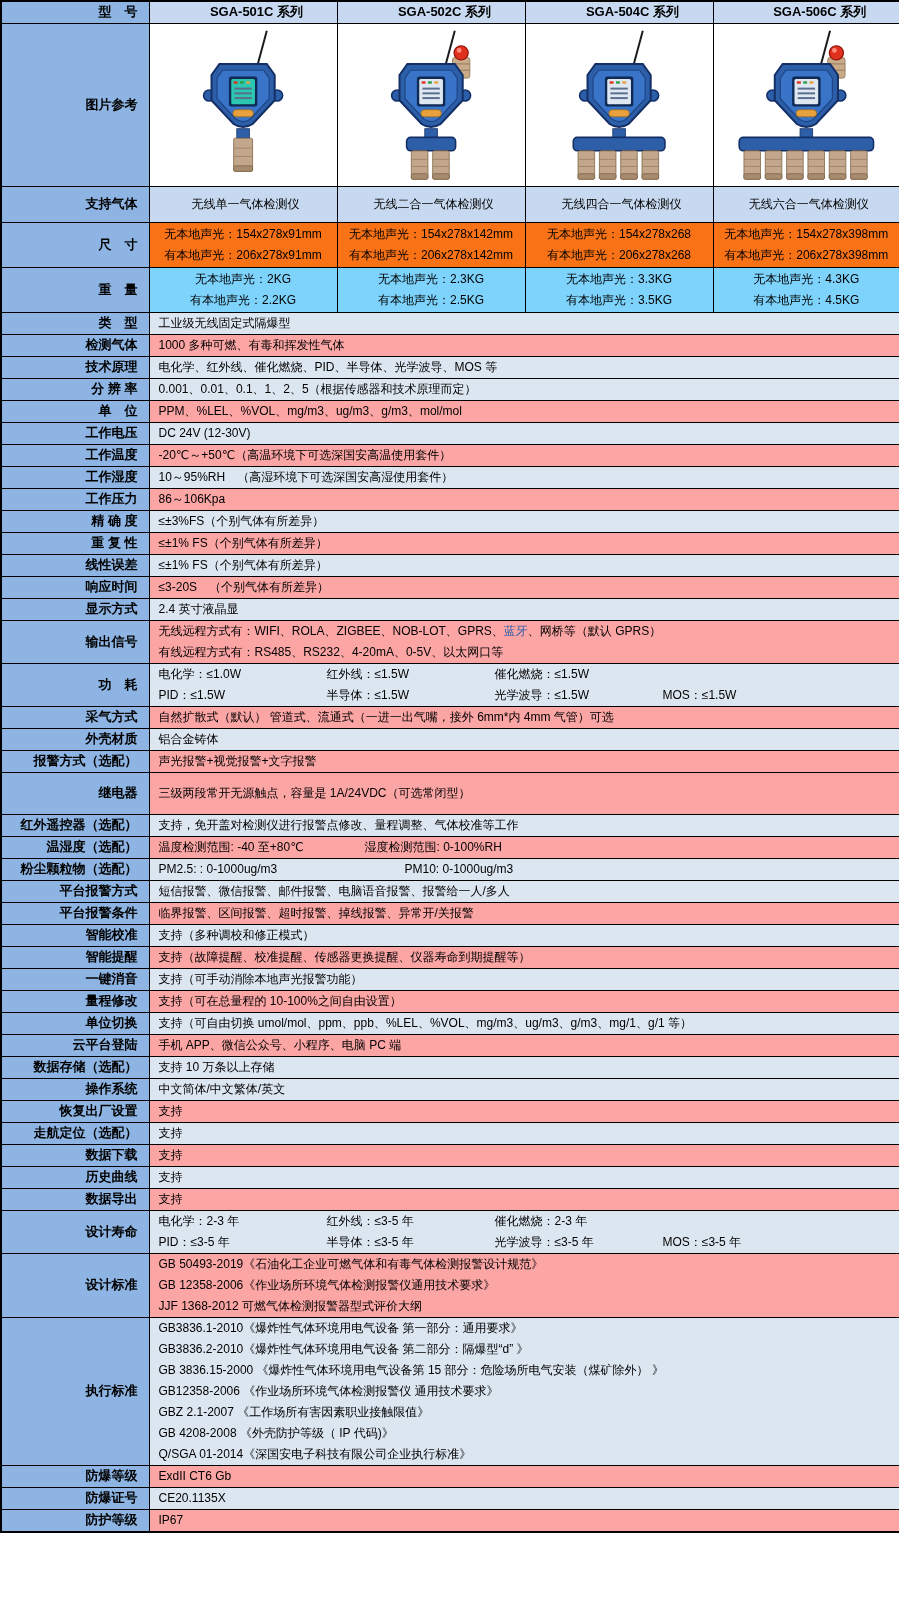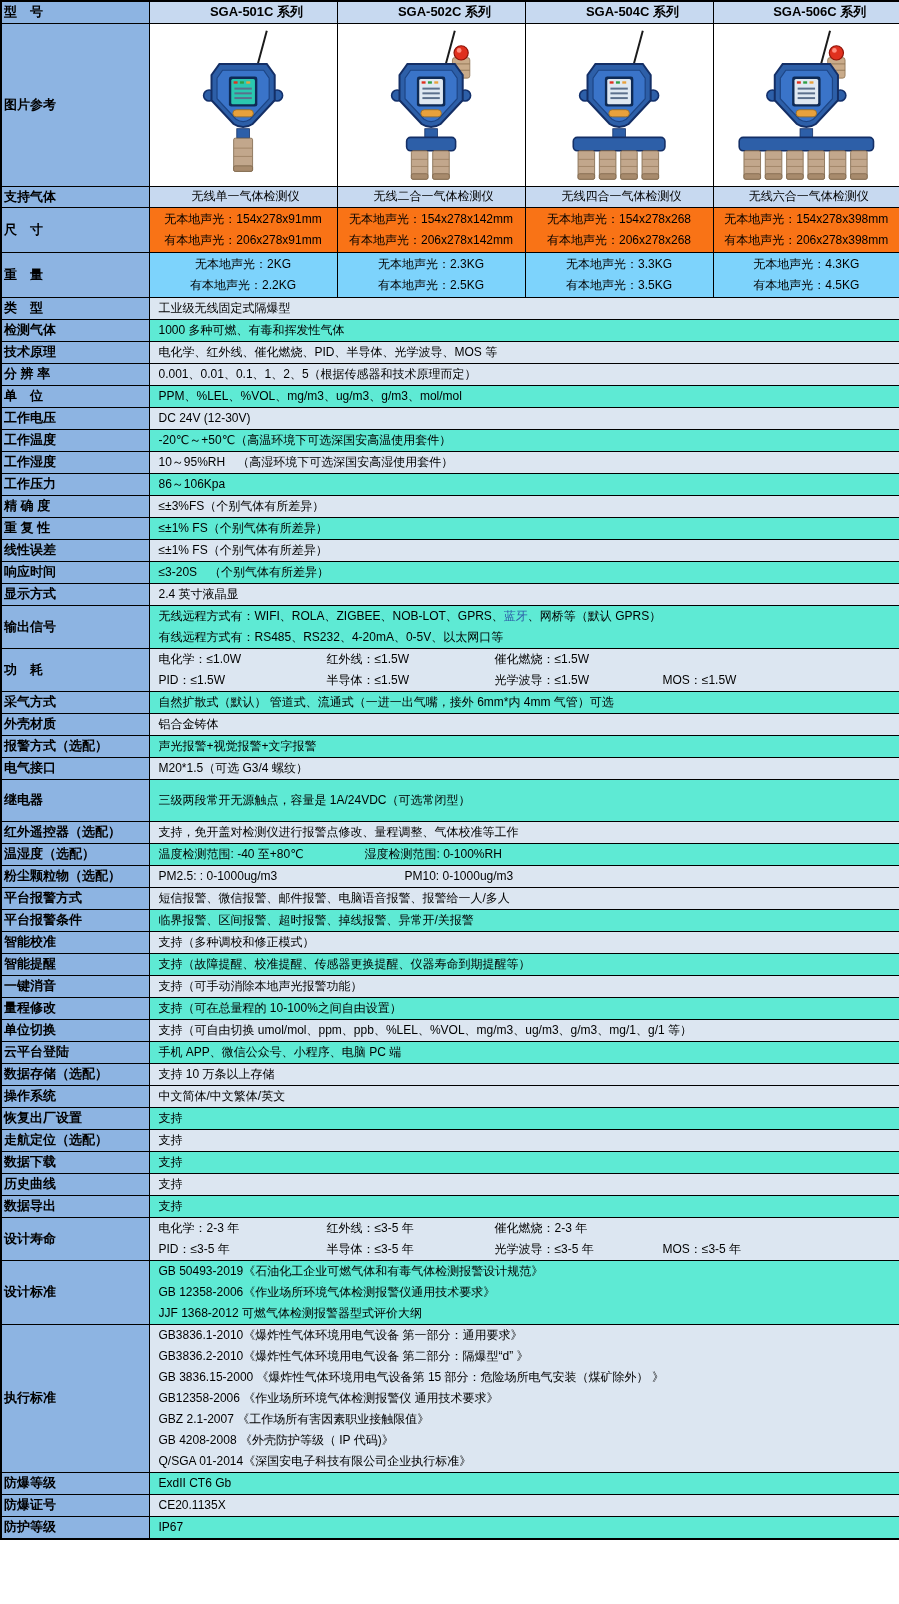--- a/index.html
+++ b/index.html
@@ -1,30 +1,30 @@
 <!DOCTYPE html>
 <html><head>
 <meta charset="utf-8">
 <style>
   html,body{margin:0;padding:0;background:#fff;}
   body{font-family:"Liberation Sans","DejaVu Sans",sans-serif;color:#000;}
   table{border-collapse:collapse;width:899px;table-layout:fixed;border:2px solid #000;}
   td{border:1px solid #000;vertical-align:middle;overflow:hidden;}
-  td.label{background:#8DB4E2;font-weight:bold;text-align:left;font-size:13px;padding:0 2px;}
+  td.label{background:#8DB4E2;font-weight:bold;text-align:right;font-size:13px;padding:0 11px;}
   tr.header-row{height:22px;}
   tr.header-row td.model{background:#C7D9F0;font-weight:bold;text-align:center;font-size:13px;padding-left:28px;}
   tr.image-row{height:162px;}
   tr.image-row td.img-cell{background:#ffffff;padding:2px;}
   .det-svg{width:100%;height:158px;}
-  tr.support-row{height:21px;}
+  tr.support-row{height:36px;}
   tr.size-row,tr.weight-row{height:42px;}
   td.cval{font-size:12px;text-align:center;}
   td.cval .line{height:21px;line-height:21px;white-space:nowrap;}
   td.value{font-size:12px;text-align:left;padding:0 4px 0 9px;background:#DCE6F1;}
-  tr.dark td.value{background:#5eead4;}
+  tr.dark td.value{background:#fca5a5;}
   tr.light td.value{background:#DCE6F1;}
   td.value .line{height:21px;line-height:21px;white-space:nowrap;}
   td.value.pad{padding-top:10px;padding-bottom:10px;}
   .col{display:inline-block;min-width:152px;margin-right:16px;}
   .blue{color:#2E5FA8;}
   tr.support-row td.cval{background:#C7D9F0;padding-left:6px;}
   tr.size-row td.cval{background:#f97316;}
   tr.weight-row td.cval{background:#7dd3fc;}
 </style>
 </head>
@@ -350,26 +350,20 @@
         <td class="value" colspan="4">
           <div class="line">铝合金铸体</div>
         </td>
       </tr>
       <tr class="dark">
         <td class="label">报警方式（选配）</td>
         <td class="value" colspan="4">
           <div class="line">声光报警+视觉报警+文字报警</div>
         </td>
       </tr>
-      <tr class="light">
-        <td class="label">电气接口</td>
-        <td class="value" colspan="4">
-          <div class="line">M20*1.5（可选 G3/4 螺纹）</div>
-        </td>
-      </tr>
       <tr class="dark">
         <td class="label">继电器</td>
         <td class="value pad" colspan="4">
           <div class="line">三级两段常开无源触点，容量是 1A/24VDC（可选常闭型）</div>
         </td>
       </tr>
       <tr class="light">
         <td class="label">红外遥控器（选配）</td>
         <td class="value" colspan="4">
           <div class="line">支持，免开盖对检测仪进行报警点修改、量程调整、气体校准等工作</div>

